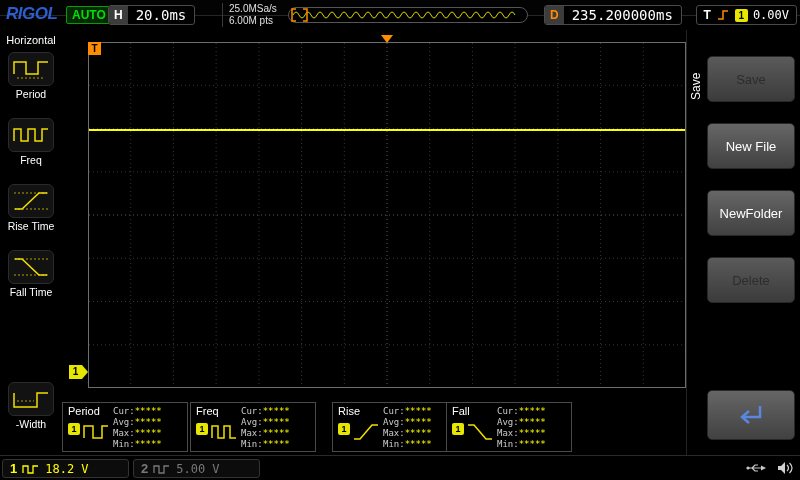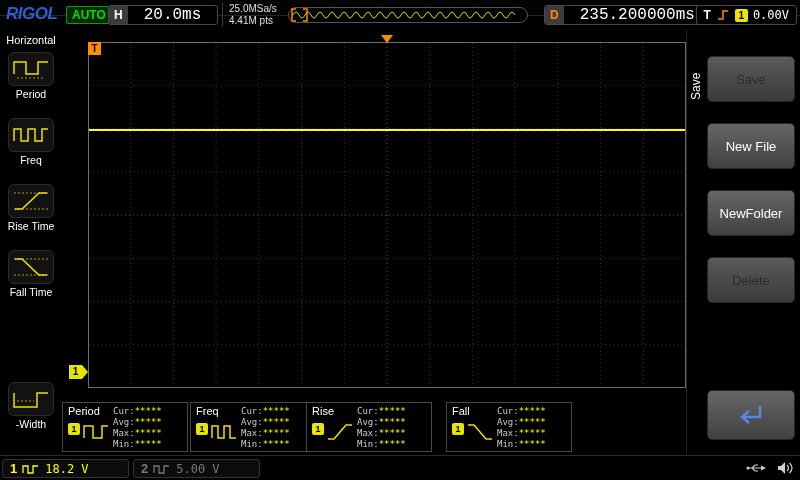--- a/index.html
+++ b/index.html
@@ -10,21 +10,21 @@
   }
   .mono { font-family:"DejaVu Sans Mono", monospace; }
 
   
   .topbar { position:absolute; left:0; top:0; width:800px; height:16px; background:#030303; border-bottom:1px solid #262626; }
   .logo { position:absolute; left:6px; top:4px; font-size:17px; font-weight:bold; font-style:italic; letter-spacing:-0.5px; color:#2b5fd0; }
   .auto { position:absolute; left:66px; top:6px; font-size:12px; font-weight:bold; color:#00e000; background:#062806; border:1px solid #00a000; border-radius:2px; padding:1px 5px; }
   .kvbox { position:absolute; top:5px; height:20px; display:flex; align-items:stretch; border:1px solid #4a4a4a; border-radius:3px; overflow:hidden; background:#000; }
   .kvbox .key { background:#3c3c3c; color:#fff; font-weight:bold; font-size:12px; padding:0 5px; display:flex; align-items:center; }
   .kvbox .key.orange { color:#ff8c00; }
-  .kvbox .val { color:#fff; font-size:16px; padding:0 16px; display:flex; align-items:center;font-family:Liberation Mono, monospace; }
+  .kvbox .val { color:#fff; font-size:14px; padding:0 8px; display:flex; align-items:center; }
   .hbox { left:108px; }
   .dbox { left:544px; }
   .sampleinfo { position:absolute; left:222px; top:3px; font-size:10px; line-height:12px; color:#e0e0e0; border-left:1px solid #3a3a3a; padding-left:6px; }
   .wavebar { position:absolute; left:288px; top:7px; width:240px; height:16px; border:1px solid #555; border-radius:8px; background:#000; }
   .tbox { position:absolute; right:3px; top:5px; height:20px; display:flex; align-items:center; gap:5px; border:1px solid #4a4a4a; border-radius:3px; padding:0 7px; background:#000; }
   .tbox .tlabel { font-size:12px; font-weight:bold; color:#fff; }
   .tbox .tsrc { width:13px; height:13px; background:#e6e600; color:#000; font-size:10px; font-weight:bold; text-align:center; line-height:13px; border-radius:2px; }
   .tbox .tlev { font-size:12px; color:#fff; }
 
   
@@ -89,21 +89,21 @@
   <div class="logo">RIGOL</div>
   <div class="auto">AUTO</div>
 
   <div class="kvbox hbox">
     <span class="key">H</span>
     <span class="val mono">20.0ms</span>
   </div>
 
   <div class="sampleinfo">
     <div>25.0MSa/s</div>
-    <div>4.41M pts</div>
+    <div>6.00M pts</div>
   </div>
 
   <div class="wavebar">
     <svg width="238" height="14" viewBox="0 0 238 14">
       <path id="wavepath" class="wavepath" d="M4 7 q3 -6 6 0 q3 6 6 0 q3 -6 6 0 q3 6 6 0 q3 -6 6 0 q3 6 6 0 q3 -6 6 0 q3 6 6 0 q3 -6 6 0 q3 6 6 0 q3 -6 6 0 q3 6 6 0 q3 -6 6 0 q3 6 6 0 q3 -6 6 0 q3 6 6 0 q3 -6 6 0 q3 6 6 0 q3 -6 6 0 q3 6 6 0 q3 -6 6 0 q3 6 6 0 q3 -6 6 0 q3 6 6 0 q3 -6 6 0 q3 6 6 0 q3 -6 6 0 q3 6 6 0 q3 -6 6 0 q3 6 6 0 q3 -6 6 0 q3 6 6 0 q3 -6 6 0 q3 6 6 0 q3 -6 6 0 q3 6 6 0 q3 -6 6 0"></path>
       <path class="bracket" d="M7 1 H3 V13 H7"></path>
       <path class="bracket" d="M14 1 H18 V13 H14"></path>
     </svg>
   </div>
 
@@ -238,21 +238,21 @@
       <path class="wfglyph" d="M2 18 V6 H8 V18 H14 V6 H20 V18 H26"></path>
     </svg>
   <div class="m-rows">
     <div><span class="ml">Cur:</span><span class="mv">*****</span></div>
     <div><span class="ml">Avg:</span><span class="mv">*****</span></div>
     <div><span class="ml">Max:</span><span class="mv">*****</span></div>
     <div><span class="ml">Min:</span><span class="mv">*****</span></div>
   </div>
 </div>
 
-<div class="meas" style="left:306px">
+<div class="meas" style="left:332px">
   <div class="m-name">Rise</div>
   <div class="m-src">1</div>
   <svg class="m-icon" width="28" height="24" viewBox="0 0 28 24">
       <path class="wfglyph" d="M2 19 H8 L20 5 H26"></path>
     </svg>
   <div class="m-rows">
     <div><span class="ml">Cur:</span><span class="mv">*****</span></div>
     <div><span class="ml">Avg:</span><span class="mv">*****</span></div>
     <div><span class="ml">Max:</span><span class="mv">*****</span></div>
     <div><span class="ml">Min:</span><span class="mv">*****</span></div>

